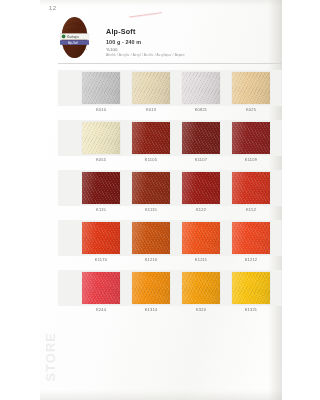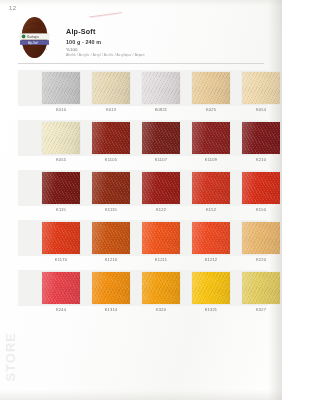--- a/index.html
+++ b/index.html
@@ -8,20 +8,21 @@
     background:#ffffff;
     font-family:"Liberation Sans", sans-serif;
     overflow:hidden;
     position:relative;
   }
   
   .page{
     position:absolute;inset:0;
     background:
       linear-gradient(105deg,#ffffff 0%,#fdfdfd 40%,#f7f7f5 72%,#ffffff 100%);
+    margin-left: 40px;
   }
   .scan-shadow-right{
     position:absolute;top:0;right:0;width:14px;height:100%;
     background:linear-gradient(to right,rgba(190,190,185,0) 0%,rgba(205,203,196,.38) 70%,rgba(168,166,160,.30) 100%);
     pointer-events:none;
   }
   .scan-shadow-bottom{
     position:absolute;left:0;bottom:0;width:100%;height:10px;
     background:linear-gradient(to bottom,rgba(190,190,185,0) 0%,rgba(196,194,188,.28) 100%);
     pointer-events:none;

